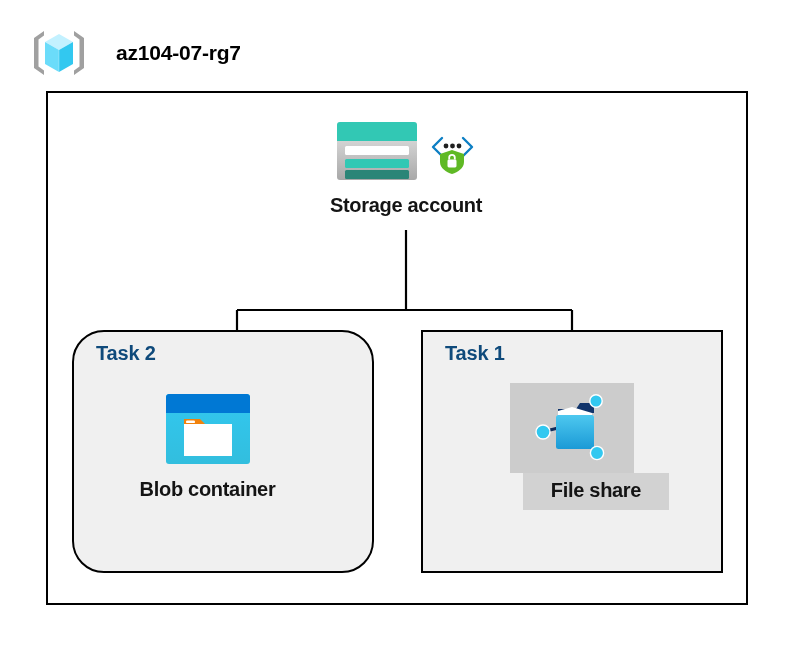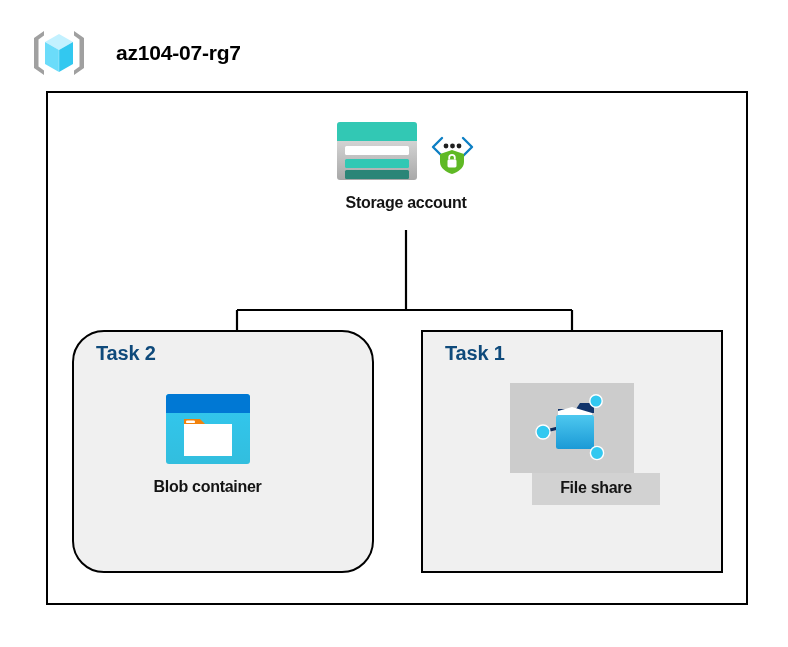--- a/index.html
+++ b/index.html
@@ -82,21 +82,21 @@
   }
 
   
   .node {
     position: absolute;
     display: flex;
     flex-direction: column;
     align-items: center;
   }
   .node-caption {
-    font-size: 16px;
+    font-size: 20px;
     font-weight: bold;
     color: #141414;
     letter-spacing: -0.3px;
     white-space: nowrap;
     margin-top: 6px;
   }
   .node-caption.highlight {
     background: #d2d2d2;
     padding: 6px 28px 8px 28px;
     margin-top: 0px;

